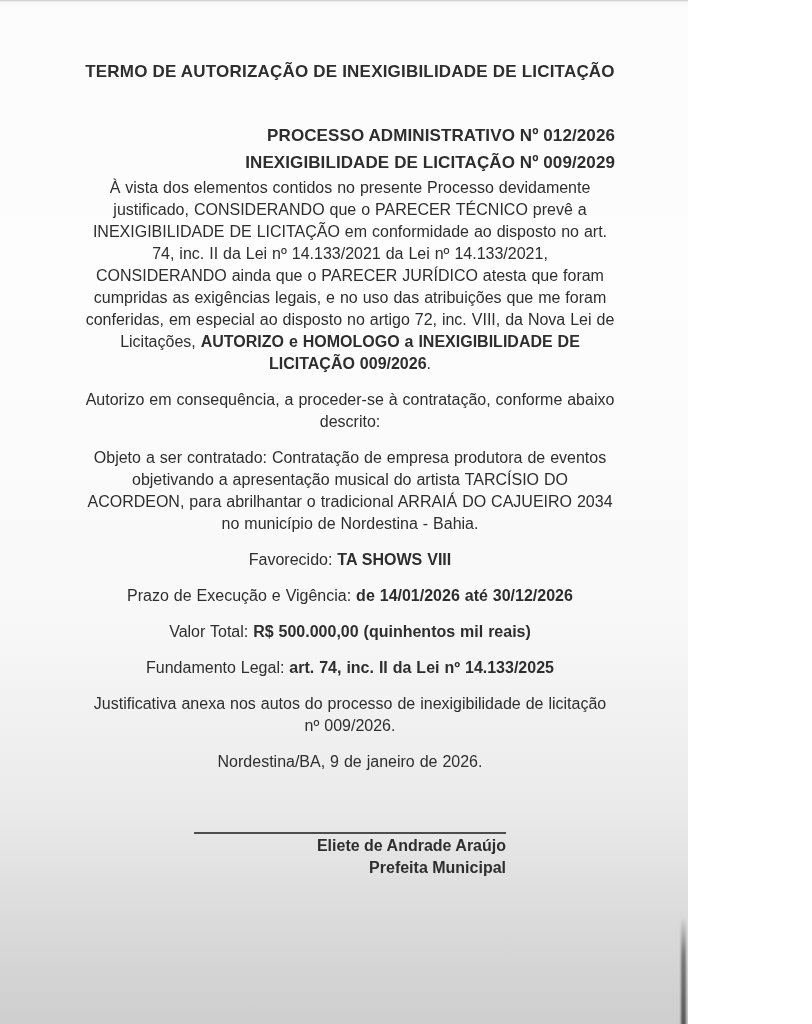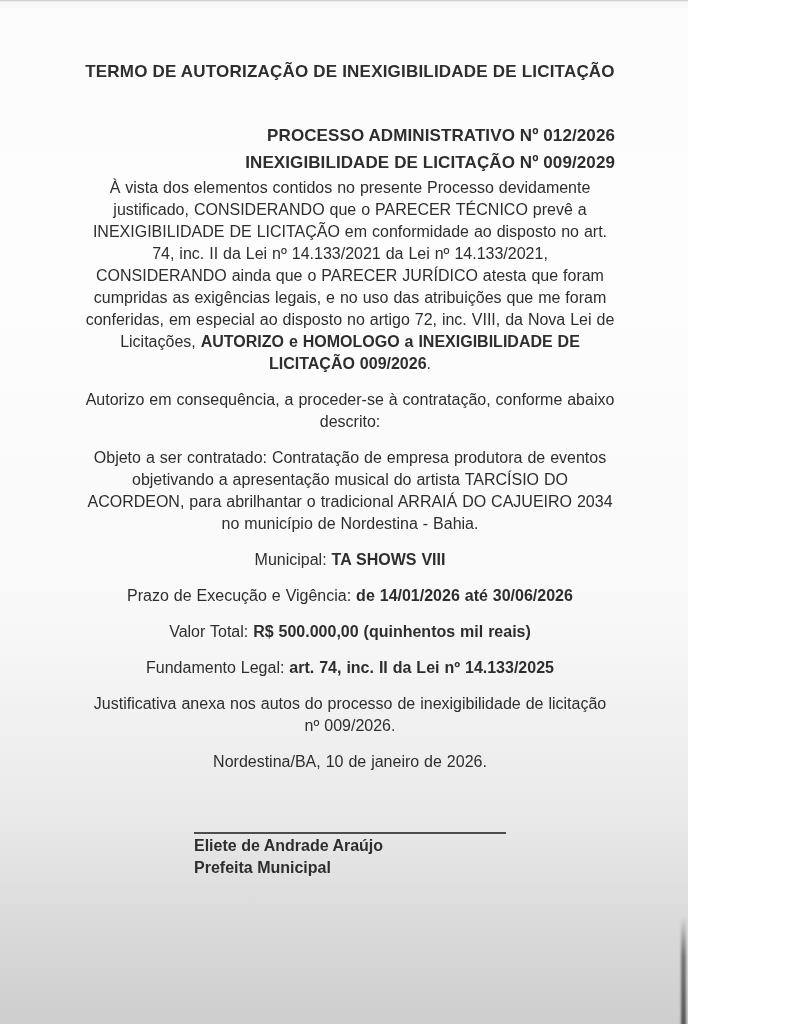--- a/index.html
+++ b/index.html
@@ -43,21 +43,21 @@
     word-spacing: 0.5px;
     text-align: center;
   }
   .justify { text-align: justify; }
   b, .bold { font-weight: 700; }
   .dateline { margin-top: 22px; }
   .signature-block {
     width: 312px; margin: 59px auto 0 auto;
     border-top: 2px solid #4d4d4d;
     padding-top: 1px;
-    text-align: left;
+    text-align: right;
   }
   .signature-block div {
     font-size: 16px; font-weight: 700; line-height: 22px;
   }
 </style>
 </head>
 <body>
 
 <div class="page">
   <div class="top-hairline"></div>
@@ -70,32 +70,32 @@
   </div>
 
   <div class="body-text">
 
     <p class="justify"><span>À vista dos elementos contidos no presente Processo devidamente justificado, CONSIDERANDO que o PARECER TÉCNICO prevê a INEXIGIBILIDADE DE LICITAÇÃO em conformidade ao disposto no art. 74, inc. II da Lei nº 14.133/2021 da Lei nº 14.133/2021, CONSIDERANDO ainda que o PARECER JURÍDICO atesta que foram cumpridas as exigências legais, e no uso das atribuições que me foram conferidas, em especial ao disposto no artigo 72, inc. VIII, da Nova Lei de Licitações, </span><b>AUTORIZO e HOMOLOGO a INEXIGIBILIDADE DE LICITAÇÃO 009/2026</b><span>.</span></p>
 
     <p>Autorizo em consequência, a proceder-se à contratação, conforme abaixo descrito:</p>
 
     <p class="justify">Objeto a ser contratado: Contratação de empresa produtora de eventos objetivando a apresentação musical do artista TARCÍSIO DO ACORDEON, para abrilhantar o tradicional ARRAIÁ DO CAJUEIRO 2034 no município de Nordestina - Bahia.</p>
 
-    <p><span>Municipal: </span><b>TA SHOWS VIII</b></p>
+    <p><span>Favorecido: </span><b>TA SHOWS VIII</b></p>
 
-    <p><span>Prazo de Execução e Vigência: </span><b>de 14/01/2026 até 30/06/2026</b></p>
+    <p><span>Prazo de Execução e Vigência: </span><b>de 14/01/2026 até 30/12/2026</b></p>
 
     <p><span>Valor Total: </span><b>R$ 500.000,00 (quinhentos mil reais)</b></p>
 
     <p><span>Fundamento Legal: </span><b>art. 74, inc. II da Lei nº 14.133/2025</b></p>
 
     <p>Justificativa anexa nos autos do processo de inexigibilidade de licitação nº 009/2026.</p>
 
 
-    <p class="dateline">Nordestina/BA, 10 de janeiro de 2026.</p>
+    <p class="dateline">Nordestina/BA, 9 de janeiro de 2026.</p>
   </div>
 
   <div class="signature-block">
     <div>Eliete de Andrade Araújo</div>
     <div>Prefeita Municipal</div>
   </div>
 
   <div class="right-edge-shadow"></div>
 </div>
 

